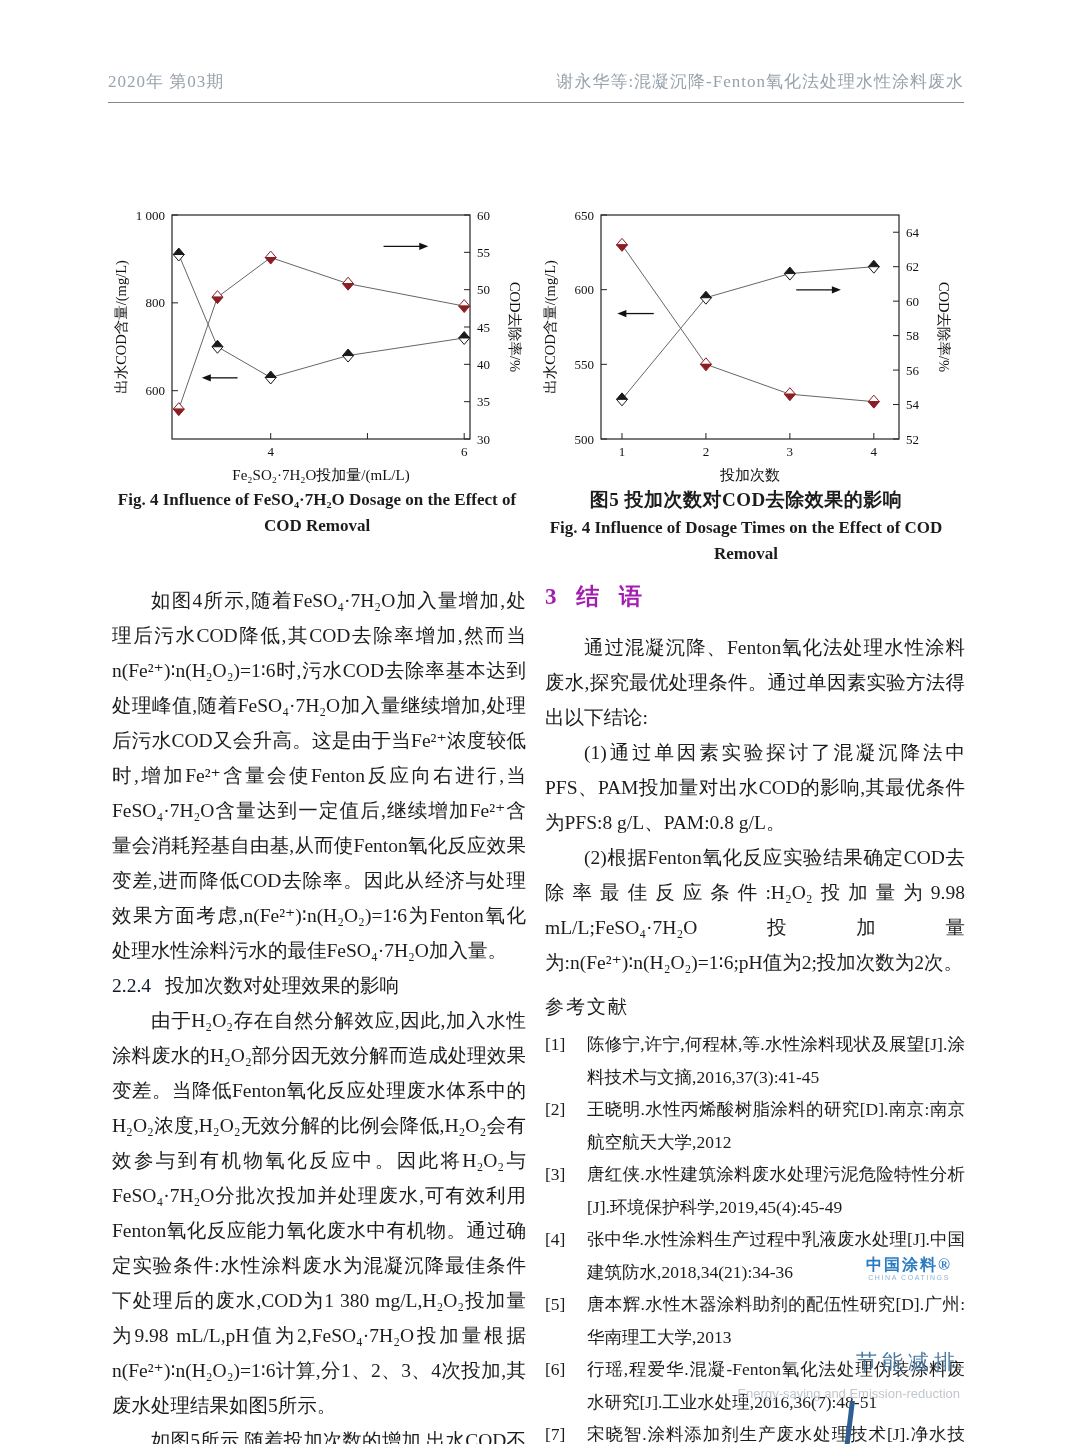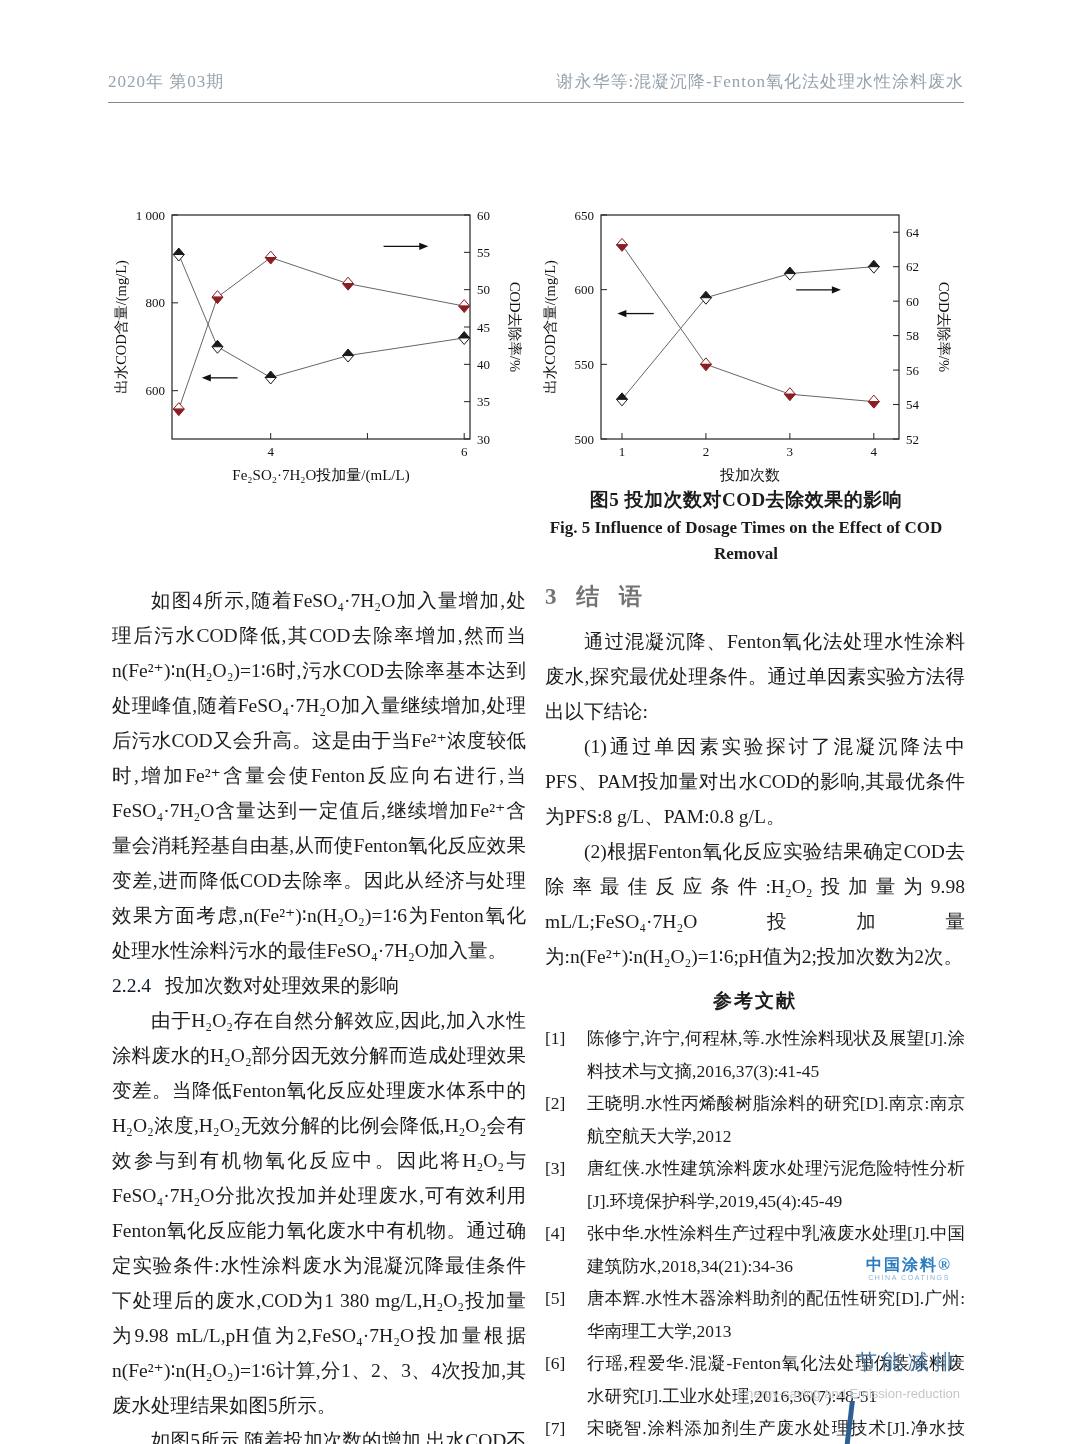--- a/index.html
+++ b/index.html
@@ -19,22 +19,22 @@
   #figwrap-1{left:541px;top:203px;}
   .figwrap svg{display:block;}
   .cap-cn{font-weight:bold;font-size:19px;text-align:center;margin-top:2px;letter-spacing:0.5px;}
   .cap-en{font-weight:bold;font-size:17px;text-align:center;line-height:1.5;margin-top:2px;}
   .col{position:absolute;text-align:justify;}
   #col-left{left:112px;top:583px;width:414px;}
   #col-right{left:545px;top:580px;width:420px;}
   .para{font-size:19.5px;line-height:35px;text-indent:2em;margin:0;}
   .subhead{font-size:19.5px;line-height:35px;margin:0;}
   .subhead .num{color:#0f172a;margin-right:14px;}
-  .sechead{font-size:23px;font-weight:600;color:#737373;letter-spacing:7px;margin:0 0 10px 0;line-height:34px;}
-  .refhead{font-size:19px;font-weight:bold;text-align:center;margin:14px 0 8px 0;letter-spacing:2px;}
+  .sechead{font-size:23px;font-weight:600;color:#a21caf;letter-spacing:7px;margin:0 0 16px 0;line-height:34px;}
+  .refhead{font-size:19px;font-weight:normal;text-align:left;margin:14px 0 8px 0;letter-spacing:2px;}
   .ref-item{position:relative;padding-left:42px;font-size:17.5px;line-height:32.5px;text-align:justify;}
   .ref-label{position:absolute;left:0;top:0;}
   .logo{position:absolute;top:1256px;right:120px;text-align:center;line-height:1.15;}
   .logo-cn{font-size:16px;font-weight:bold;color:#2a7cc2;letter-spacing:2px;}
   .logo-en{font-size:7px;color:#8fb3d6;letter-spacing:1.6px;font-family:"Liberation Sans",sans-serif;}
   .footer{position:absolute;top:1348px;right:104px;display:flex;align-items:center;flex-direction:column;}
   .footer-text{text-align:right;margin-right:8px;}
   .f-cn{font-size:21px;color:#49779f;letter-spacing:5px;}
   .f-en{font-size:13px;color:#c2c7cc;font-family:"Liberation Sans",sans-serif;margin-top:10px;}
   .f-bar{width:5px;height:48px;background:#2e5f93;transform:skewX(-7deg);margin:0 11px 0 5px;}
@@ -99,20 +99,21 @@
       <path d="M346.69480519480527,103.09333333333336 L352.19480519480527,96.59333333333336 L357.69480519480527,103.09333333333336 Z" fill="#ffffff" stroke="#8b1e23" stroke-width="1"></path>
       <path d="M346.69480519480527,103.09333333333336 L352.19480519480527,109.59333333333336 L357.69480519480527,103.09333333333336 Z" fill="#8b1e23" stroke="#8b1e23" stroke-width="1"></path>
       <line x1="271.58" y1="43.36" x2="310.28" y2="43.36" stroke="#111" stroke-width="1.3"></line>
       <polygon points="316.28,43.36 307.28,39.76 307.28,46.96" fill="#111"></polygon>
       <line x1="125.56" y1="174.84799999999998" x2="95.8" y2="174.84799999999998" stroke="#111" stroke-width="1.3"></line>
       <polygon points="89.8,174.84799999999998 98.8,171.248 98.8,178.44799999999998" fill="#111"></polygon>
       <text x="14" y="124" text-anchor="middle" font-size="14.5px" fill="#111" transform="rotate(-90 14 124)">出水COD含量/(mg/L)</text>
       <text x="398" y="124" text-anchor="middle" font-size="14.5px" fill="#111" transform="rotate(90 398 124)">COD去除率/%</text>
       <text x="209" y="277" text-anchor="middle" font-size="15px" fill="#111">Fe₂SO₂·7H₂O投加量/(mL/L)</text>
     </svg>
+  <div class="cap-en">Fig. 4 Influence of FeSO₄·7H₂O Dosage on the Effect of COD Removal</div>
 </div>
 
 <div class="figwrap" id="figwrap-1">
   <svg id="chart-1" width="410" height="282">
       <rect x="60" y="12" width="298" height="224" fill="none" stroke="#222" stroke-width="1.2"></rect>
       <line x1="80.98591549295774" y1="236" x2="80.98591549295774" y2="230" stroke="#222" stroke-width="1"></line>
       <text x="80.98591549295774" y="253" text-anchor="middle" font-size="13px" fill="#111">1</text>
       <line x1="164.92957746478874" y1="236" x2="164.92957746478874" y2="230" stroke="#222" stroke-width="1"></line>
       <text x="164.92957746478874" y="253" text-anchor="middle" font-size="13px" fill="#111">2</text>
       <line x1="248.87323943661974" y1="236" x2="248.87323943661974" y2="230" stroke="#222" stroke-width="1"></line>
@@ -161,21 +162,21 @@
       <path d="M327.3169014084507,63.69230769230769 L332.8169014084507,70.1923076923077 L338.3169014084507,63.69230769230769 Z" fill="#ffffff" stroke="#1a1a1a" stroke-width="1"></path>
       <line x1="112.746" y1="110.56" x2="82.39" y2="110.56" stroke="#111" stroke-width="1.3"></line>
       <polygon points="76.39,110.56 85.39,106.96000000000001 85.39,114.16" fill="#111"></polygon>
       <line x1="255.19" y1="86.816" x2="293.89" y2="86.816" stroke="#111" stroke-width="1.3"></line>
       <polygon points="299.89,86.816 290.89,83.21600000000001 290.89,90.416" fill="#111"></polygon>
       <text x="14" y="124" text-anchor="middle" font-size="14.5px" fill="#111" transform="rotate(-90 14 124)">出水COD含量/(mg/L)</text>
       <text x="398" y="124" text-anchor="middle" font-size="14.5px" fill="#111" transform="rotate(90 398 124)">COD去除率/%</text>
       <text x="209" y="277" text-anchor="middle" font-size="15px" fill="#111">投加次数</text>
     </svg>
   <div class="cap-cn">图5 投加次数对COD去除效果的影响</div>
-  <div class="cap-en">Fig. 5 Influence of Dosage Times on the Effect of COD Removal</div>
+  <div class="cap-en">Fig. 4 Influence of Dosage Times on the Effect of COD Removal</div>
 </div>
 
 <div class="col" id="col-left">
   <p class="para">如图4所示,随着FeSO₄·7H₂O加入量增加,处理后污水COD降低,其COD去除率增加,然而当n(Fe²⁺)∶n(H₂O₂)=1∶6时,污水COD去除率基本达到处理峰值,随着FeSO₄·7H₂O加入量继续增加,处理后污水COD又会升高。这是由于当Fe²⁺浓度较低时,增加Fe²⁺含量会使Fenton反应向右进行,当FeSO₄·7H₂O含量达到一定值后,继续增加Fe²⁺含量会消耗羟基自由基,从而使Fenton氧化反应效果变差,进而降低COD去除率。因此从经济与处理效果方面考虑,n(Fe²⁺)∶n(H₂O₂)=1∶6为Fenton氧化处理水性涂料污水的最佳FeSO₄·7H₂O加入量。</p>
   <p class="subhead">
     <span class="num">2.2.4</span><span>投加次数对处理效果的影响</span>
   </p>
   <p class="para">由于H₂O₂存在自然分解效应,因此,加入水性涂料废水的H₂O₂部分因无效分解而造成处理效果变差。当降低Fenton氧化反应处理废水体系中的H₂O₂浓度,H₂O₂无效分解的比例会降低,H₂O₂会有效参与到有机物氧化反应中。因此将H₂O₂与FeSO₄·7H₂O分批次投加并处理废水,可有效利用Fenton氧化反应能力氧化废水中有机物。通过确定实验条件:水性涂料废水为混凝沉降最佳条件下处理后的废水,COD为1 380 mg/L,H₂O₂投加量为9.98 mL/L,pH值为2,FeSO₄·7H₂O投加量根据n(Fe²⁺)∶n(H₂O₂)=1∶6计算,分1、2、3、4次投加,其废水处理结果如图5所示。</p>
   <p class="para">如图5所示,随着投加次数的增加,出水COD不断下降COD去除率不断上升,当投加次数为2次和3次时,COD去除率基本达到峰值。因此从经济与现实利用角度看,投加分2次为最佳投加策略。</p>
 </div>

